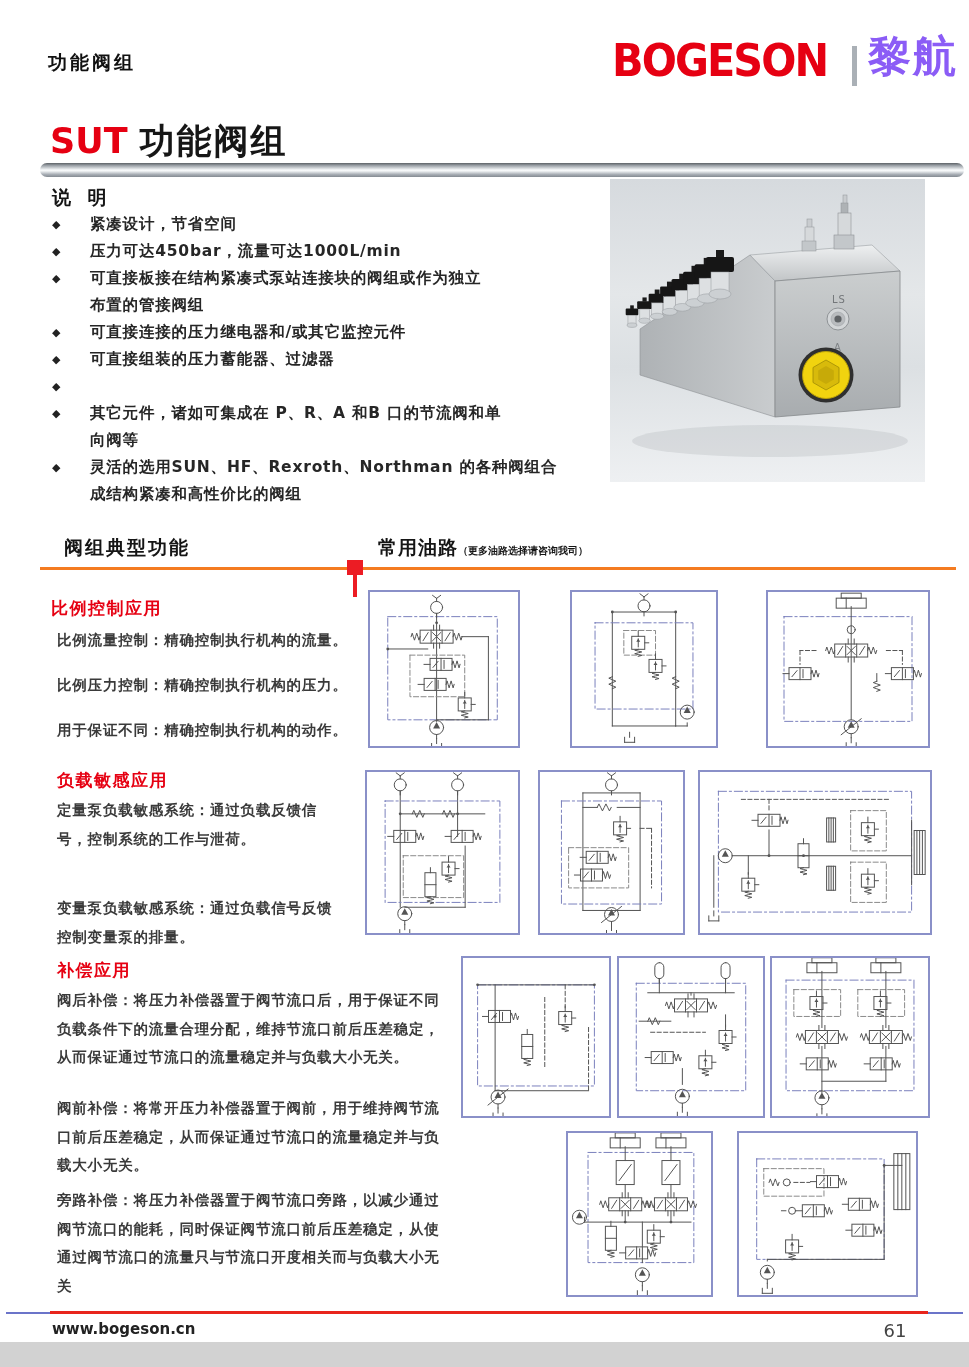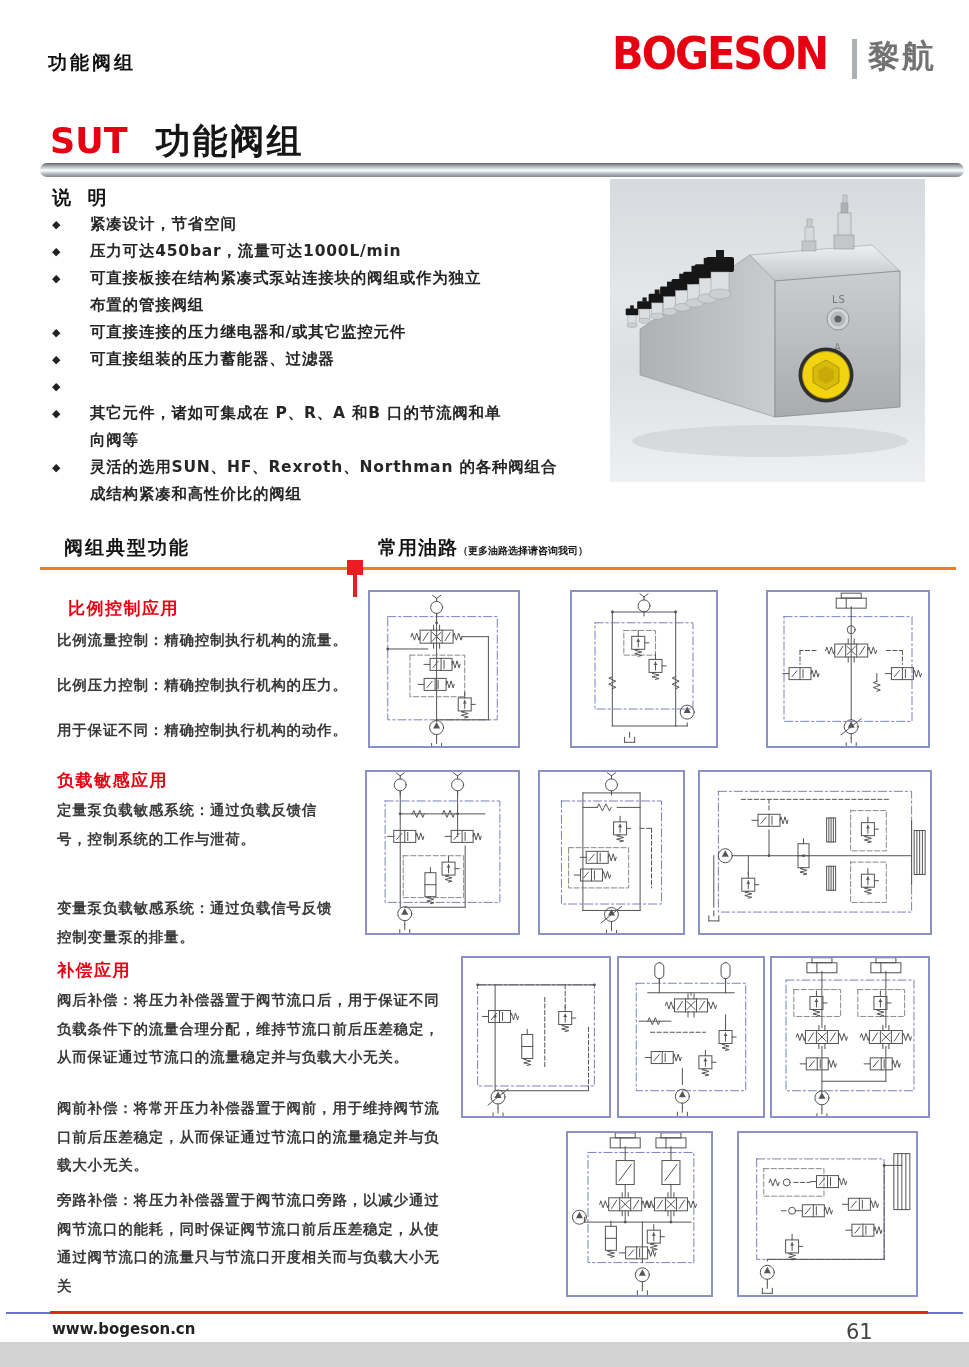--- a/index.html
+++ b/index.html
@@ -4,24 +4,24 @@
 <style>
   html,body{margin:0;padding:0;}
   body{width:969px;height:1367px;position:relative;background:#ffffff;overflow:hidden;
        font-family:"DejaVu Sans","Liberation Sans",sans-serif;color:#222;}
   .abs{position:absolute;}
   
   .hdr-label{left:48px;top:50px;font-size:19px;font-weight:bold;letter-spacing:3px;color:#111;}
   .logo{left:612px;top:28px;display:flex;align-items:flex-end;gap:11px;}
   .logo .brand{font-size:44px;font-weight:800;color:#e60012;letter-spacing:-2px;transform:scale(0.94,1.02);transform-origin:left center;}
   .logo .sep{width:5px;height:40px;background:#aab0b6;}
-  .logo .cn{font-size:32px;font-weight:800;color:#737373;letter-spacing:2px;}
+  .logo .cn{font-size:43px;font-weight:800;color:#8b5cf6;letter-spacing:2px;}
   
   .title{left:50px;top:118px;font-size:35px;font-weight:800;white-space:nowrap;}
-  .title .model{color:#e60012;margin-right:28px;}
+  .title .model{color:#e60012;margin-right:12px;}
   .title .name{color:#161616;letter-spacing:2px;}
   .silver-bar{left:40px;top:163px;width:924px;height:14px;border-radius:7px;
     background:linear-gradient(180deg,#5c6166 0%,#9ba1a7 18%,#eef1f3 46%,#f8fafb 55%,#a7adb4 82%,#848b92 100%);}
   
   .desc-heading{left:52px;top:185px;font-size:19px;font-weight:bold;letter-spacing:5px;color:#151515;}
   .desc-list{left:52px;top:211px;width:548px;}
   .bullet-row{display:flex;line-height:27px;}
   .bullet-diamond{width:38px;flex:none;font-size:11px;color:#222;}
   .bullet-text{font-size:15.5px;font-weight:bold;color:#262626;letter-spacing:0.8px;white-space:pre-line;}
   
@@ -37,21 +37,21 @@
   
   .app-title{font-size:17px;font-weight:bold;color:#e60012;letter-spacing:1.5px;white-space:nowrap;}
   .app-para{font-size:14.5px;font-weight:bold;color:#3a3a3a;letter-spacing:0.8px;line-height:28.5px;white-space:pre-line;}
   
   .cbox{position:absolute;border:2px solid #8a90c8;background:#ffffff;box-sizing:border-box;}
   .cbox svg{display:block;}
   
   .footer-line-blue{left:6px;top:1312px;width:957px;height:2px;background:#6b74c9;}
   .footer-line-red{left:50px;top:1311px;width:878px;height:3px;background:#e8251c;}
   .footer-site{left:52px;top:1320px;font-size:15px;font-weight:bold;color:#222;}
-  .footer-page{left:846px;top:1320px;width:30px;text-align:left;font-size:21px;color:#444;}
+  .footer-page{left:880px;top:1320px;width:30px;text-align:center;font-size:18px;color:#444;}
   .footer-bar{left:0;top:1342px;width:969px;height:25px;background:#d2d2d2;}
 </style>
 </head>
 <body>
 
 <div>
 
   <div class="abs hdr-label">功能阀组</div>
   <div class="abs logo">
     <span class="brand">BOGESON</span>
@@ -185,21 +185,21 @@
   </div>
 
   <div class="abs col-left-heading">阀组典型功能</div>
   <div class="abs col-right-heading">
     <span>常用油路</span><span class="col-right-note">（更多油路选择请咨询我司）</span>
   </div>
   <div class="abs orange-line"></div>
   <div class="abs marker-square"></div>
   <div class="abs marker-stem"></div>
 
-  <div class="abs app-title" style="left:68px;top:597px">比例控制应用</div>
+  <div class="abs app-title" style="left:51px;top:597px">比例控制应用</div>
   <div class="abs app-para" style="left:57px;top:626px">比例流量控制：精确控制执行机构的流量。</div>
   <div class="abs app-para" style="left:57px;top:671px">比例压力控制：精确控制执行机构的压力。</div>
   <div class="abs app-para" style="left:57px;top:716px">用于保证不同：精确控制执行机构的动作。</div>
 
   <div class="abs app-title" style="left:57px;top:769px">负载敏感应用</div>
   <div class="abs app-para" style="left:57px;top:796px">定量泵负载敏感系统：通过负载反馈信
 号，控制系统的工作与泄荷。</div>
   <div class="abs app-para" style="left:57px;top:894px">变量泵负载敏感系统：通过负载信号反馈
 控制变量泵的排量。</div>
 

